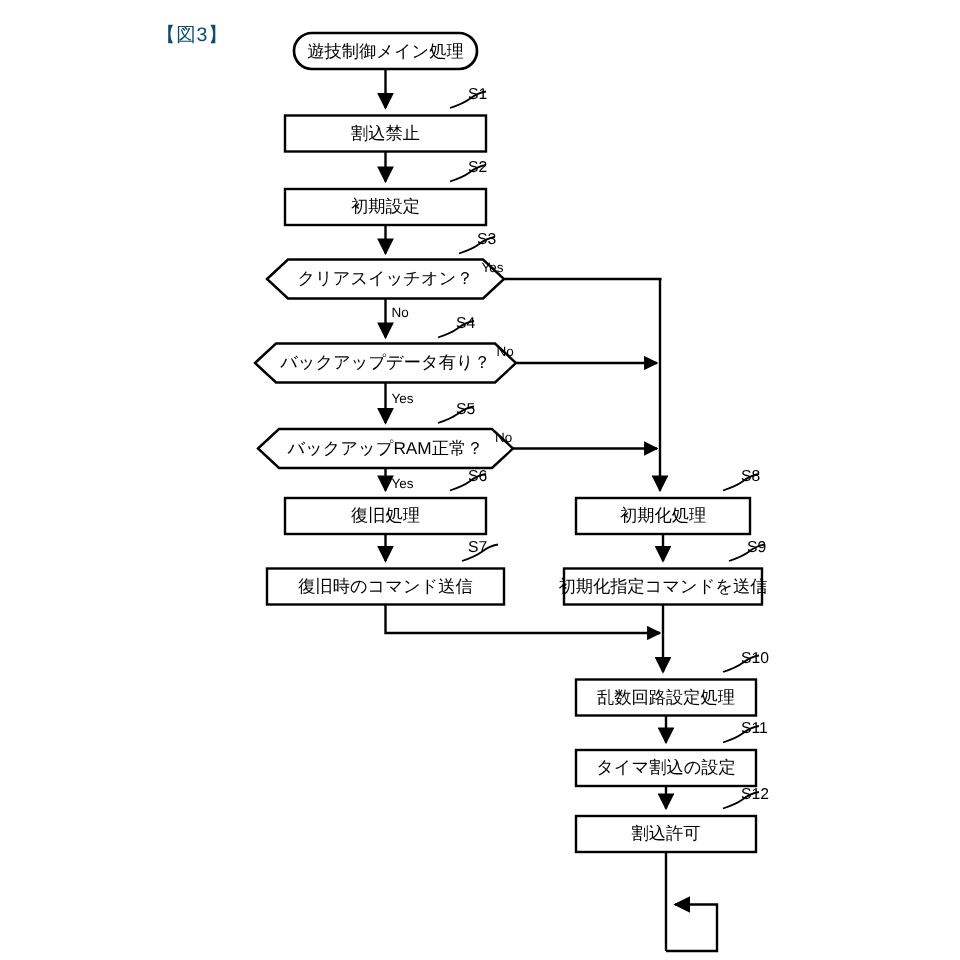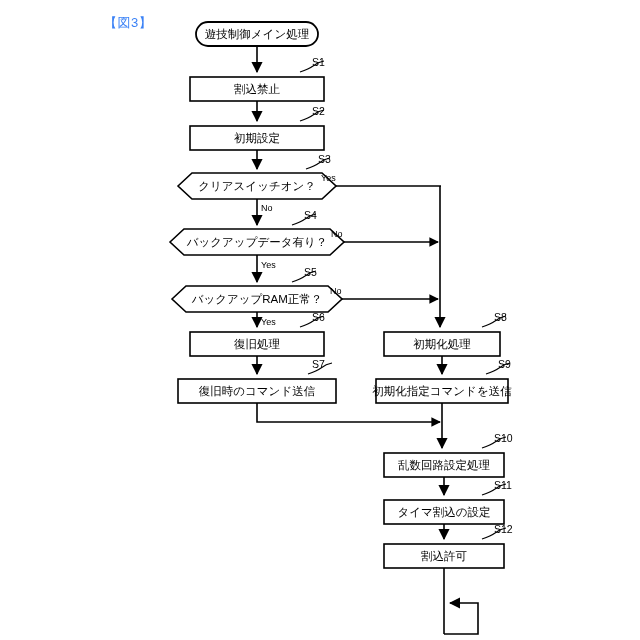--- a/index.html
+++ b/index.html
@@ -13,21 +13,21 @@
     height: 640px;
     background: #ffffff;
     overflow: hidden;
     font-family: "Liberation Sans", "DejaVu Sans", sans-serif;
   }
   #figure-label {
     position: absolute;
     left: 104px;
     top: 14px;
     font-size: 13px;
-    color: #3b82f6;
+    color: #0c4a6e;
     letter-spacing: 0.5px;
     white-space: nowrap;
   }
   svg#flow {
     position: absolute;
     left: 0;
     top: 0;
     width: 640px;
     height: 640px;
   }

